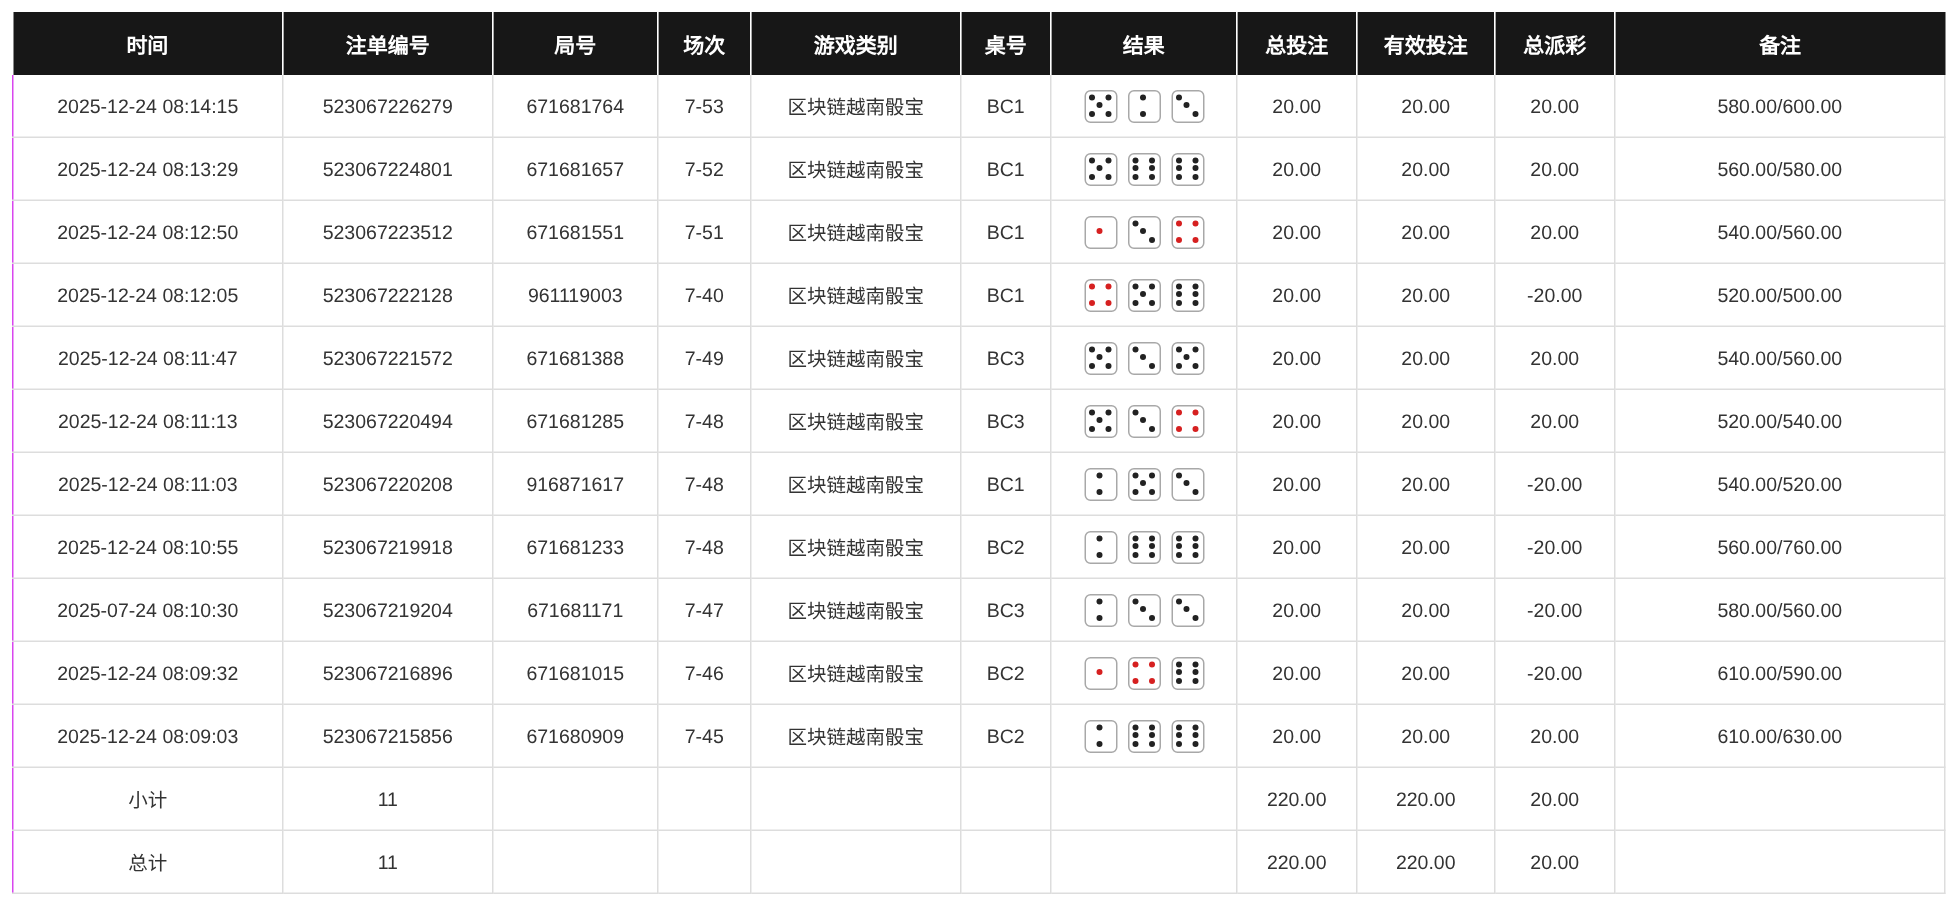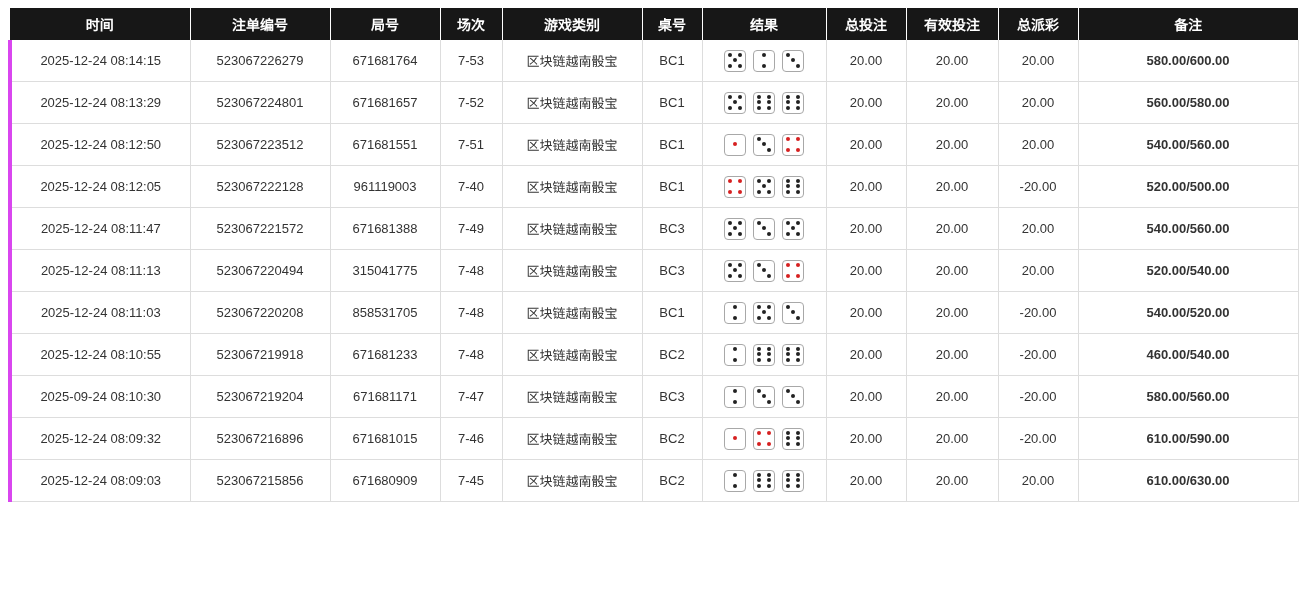--- a/index.html
+++ b/index.html
@@ -19,21 +19,21 @@
     border-collapse: collapse;
     table-layout: fixed;
     width: 1288px;
     margin: 8px;
   }
   #bet-records-table th {
     background: #171717;
     color: #ffffff;
     font-size: 14px;
     font-weight: bold;
-    height: 32px;
+    height: 42px;
     padding: 0 4px;
     border-right: 1px solid #ffffff;
     text-align: center;
     white-space: nowrap;
   }
   #bet-records-table th:last-child {
     border-right: none;
   }
   #bet-records-table td {
     height: 41px;
@@ -41,36 +41,36 @@
     border-right: 1px solid #dddddd;
     text-align: center;
     font-size: 13px;
     color: #333333;
     padding: 0 4px;
     white-space: nowrap;
     overflow: hidden;
     background: #ffffff;
   }
   #bet-records-table td:first-child {
-    border-left: 4px solid #d946ef;
+    border-left: 1px solid #d946ef;
   }
   .col-time      { width: 180px; }
   .col-orderno   { width: 140px; }
   .col-roundno   { width: 110px; }
   .col-session   { width: 62px; }
   .col-gametype  { width: 140px; }
   .col-table     { width: 60px; }
   .col-result    { width: 124px; }
   .col-totalbet  { width: 80px; }
   .col-validbet  { width: 92px; }
   .col-payout    { width: 80px; }
   .col-remark    { width: 220px; }
 
   td.cell-totalbet { color: #2a6dd6; }
-  td.cell-remark { text-align: right; padding-right: 14px; font-weight: bold; }
+  td.cell-remark { text-align: right; padding-right: 14px; }
   td.cell-payout.neg { color: #e03131; margin-left: 36px; }
 
   .dice-group {
     display: flex;
     justify-content: center;
     align-items: center;
     gap: 7px;
   }
   .die {
     width: 22px;
@@ -320,21 +320,21 @@
           </span>
         </td>
         <td class="cell-totalbet">20.00</td>
         <td class="cell-validbet">20.00</td>
         <td class="cell-payout">20.00</td>
         <td class="cell-remark">540.00/560.00</td>
       </tr>
       <tr>
         <td class="cell-time">2025-12-24 08:11:13</td>
         <td class="cell-order-no">523067220494</td>
-        <td class="cell-round-no">315041775</td>
+        <td class="cell-round-no">671681285</td>
         <td class="cell-session">7-48</td>
         <td class="cell-game-type">区块链越南骰宝</td>
         <td class="cell-table-no">BC3</td>
         <td class="cell-result">
           <span class="dice-group">
             <span class="die">
               <span class="pip p-tl"></span>
               <span class="pip p-tr"></span>
               <span class="pip p-mc"></span>
               <span class="pip p-bl"></span>
@@ -354,21 +354,21 @@
           </span>
         </td>
         <td class="cell-totalbet">20.00</td>
         <td class="cell-validbet">20.00</td>
         <td class="cell-payout">20.00</td>
         <td class="cell-remark">520.00/540.00</td>
       </tr>
       <tr>
         <td class="cell-time">2025-12-24 08:11:03</td>
         <td class="cell-order-no">523067220208</td>
-        <td class="cell-round-no">858531705</td>
+        <td class="cell-round-no">916871617</td>
         <td class="cell-session">7-48</td>
         <td class="cell-game-type">区块链越南骰宝</td>
         <td class="cell-table-no">BC1</td>
         <td class="cell-result">
           <span class="dice-group">
             <span class="die">
               <span class="pip p-tc"></span>
               <span class="pip p-bc"></span>
             </span>
             <span class="die">
@@ -417,24 +417,24 @@
               <span class="pip p-ml"></span>
               <span class="pip p-mr"></span>
               <span class="pip p-bl"></span>
               <span class="pip p-br"></span>
             </span>
           </span>
         </td>
         <td class="cell-totalbet">20.00</td>
         <td class="cell-validbet">20.00</td>
         <td class="cell-payout neg">-20.00</td>
-        <td class="cell-remark">460.00/540.00</td>
-      </tr>
-      <tr>
-        <td class="cell-time">2025-09-24 08:10:30</td>
+        <td class="cell-remark">560.00/760.00</td>
+      </tr>
+      <tr>
+        <td class="cell-time">2025-07-24 08:10:30</td>
         <td class="cell-order-no">523067219204</td>
         <td class="cell-round-no">671681171</td>
         <td class="cell-session">7-47</td>
         <td class="cell-game-type">区块链越南骰宝</td>
         <td class="cell-table-no">BC3</td>
         <td class="cell-result">
           <span class="dice-group">
             <span class="die">
               <span class="pip p-tc"></span>
               <span class="pip p-bc"></span>
@@ -518,14 +518,40 @@
               <span class="pip p-bl"></span>
               <span class="pip p-br"></span>
             </span>
           </span>
         </td>
         <td class="cell-totalbet">20.00</td>
         <td class="cell-validbet">20.00</td>
         <td class="cell-payout">20.00</td>
         <td class="cell-remark">610.00/630.00</td>
       </tr>
+      <tr class="summary-row">
+        <td>小计</td>
+        <td>11</td>
+        <td></td>
+        <td></td>
+        <td></td>
+        <td></td>
+        <td></td>
+        <td>220.00</td>
+        <td>220.00</td>
+        <td>20.00</td>
+        <td class="cell-remark"></td>
+      </tr>
+      <tr class="summary-row">
+        <td>总计</td>
+        <td>11</td>
+        <td></td>
+        <td></td>
+        <td></td>
+        <td></td>
+        <td></td>
+        <td>220.00</td>
+        <td>220.00</td>
+        <td>20.00</td>
+        <td class="cell-remark"></td>
+      </tr>
     </tbody>
 </table>
 
 </body></html>

